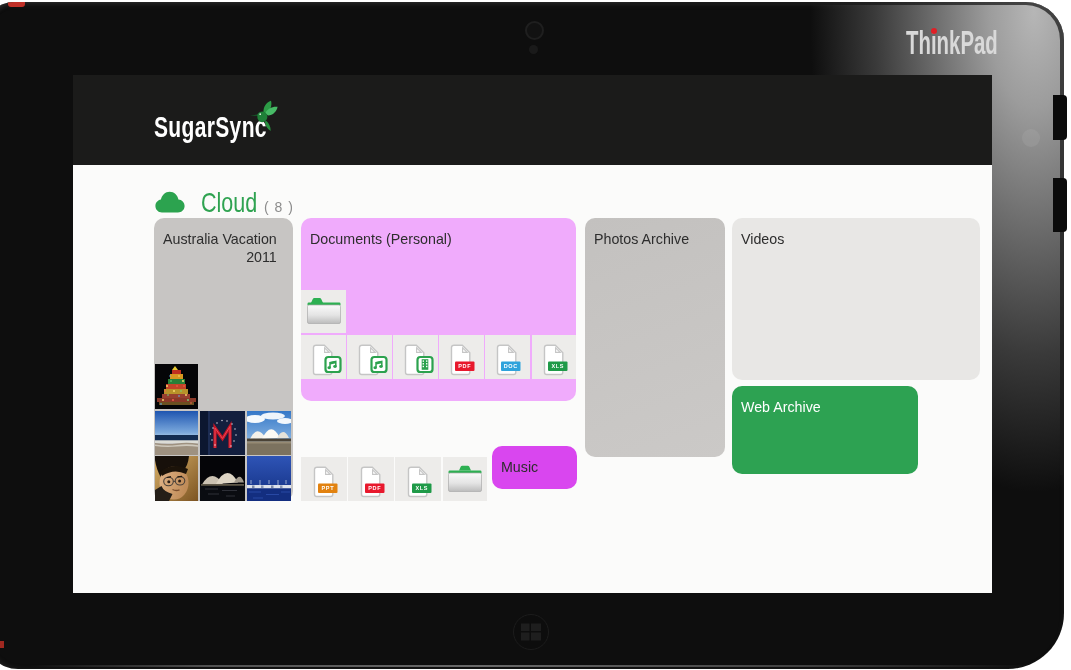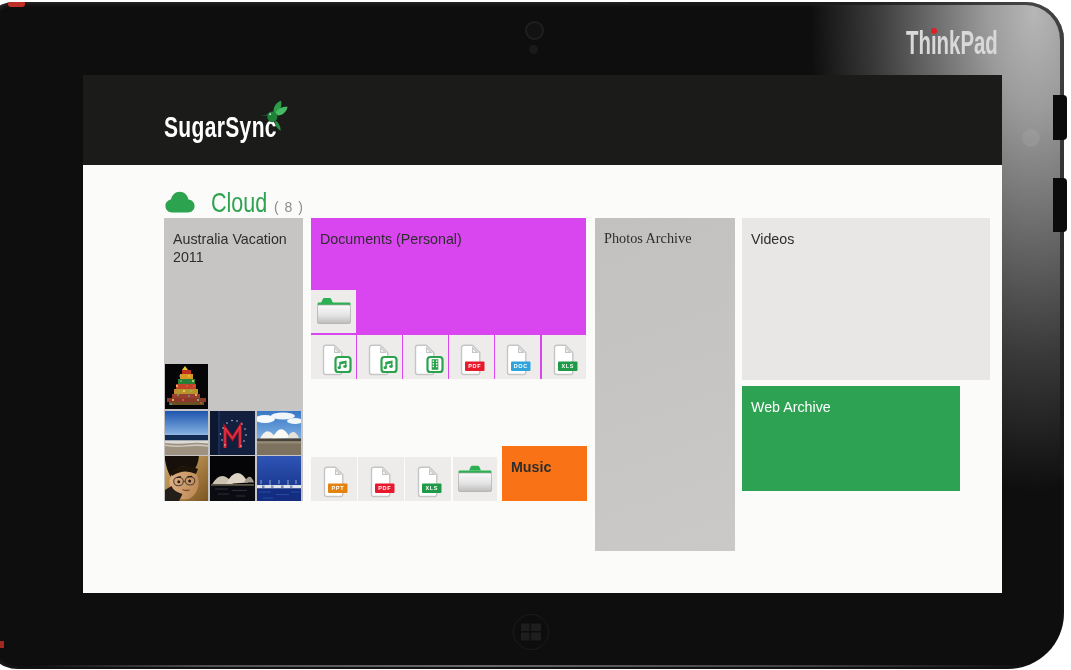--- a/index.html
+++ b/index.html
@@ -10,28 +10,28 @@
 #botline{position:absolute;left:46px;top:663px;width:1000px;height:2px;background:linear-gradient(to right,rgba(90,90,90,0) 0%,#525252 18%,#6a6a6a 45%,#404040 78%,rgba(60,60,60,0) 100%);border-radius:2px;}
 #thinkpad{position:absolute;left:922px;top:23px;font-size:34px;font-weight:bold;color:#d9d9d9;transform:scaleX(0.60);transform-origin:0 0;line-height:1;letter-spacing:0px;}
 #tpdot{position:absolute;left:947px;top:26px;width:6px;height:6px;border-radius:50%;background:#e01f26;}
 #cam1{position:absolute;left:541px;top:19px;width:15px;height:15px;border-radius:50%;border:2px solid #1f1f1f;background:#121212;}
 #cam2{position:absolute;left:545px;top:43px;width:9px;height:9px;border-radius:50%;background:#1a1a1a;}
 #winbtn{position:absolute;left:529px;top:612px;width:34px;height:34px;border-radius:50%;border:1.5px solid #1c1c1c;background:#0d0d0d;}
 #redbtn{position:absolute;left:24px;top:0px;width:17px;height:5px;border-radius:0 0 3px 3px;background:#c03028;}
 #redbtn2{position:absolute;left:16px;top:639px;width:4px;height:7px;background:#a02820;}
 #sidecam{position:absolute;left:1038px;top:127px;width:18px;height:18px;border-radius:50%;background:rgba(255,255,255,0.07);}
 .sidebtn{position:absolute;background:#0b0b0b;border-radius:0 4px 4px 0;}
-#screen{position:absolute;left:99px;top:73px;width:919px;height:518px;background:#fbfbfa;overflow:hidden;}
+#screen{position:absolute;left:89px;top:73px;width:919px;height:518px;background:#fbfbfa;overflow:hidden;text-align:right;}
 #bar{position:absolute;left:0;top:0;width:919px;height:90px;background:#1b1b1a;}
 #sslogo{position:absolute;left:81px;top:37px;font-size:30px;font-weight:bold;color:#fff;line-height:1;transform:scaleX(0.70);transform-origin:0 0;letter-spacing:0.5px;}
 #ssbird{position:absolute;left:177px;top:25px;}
 #cloudicon{position:absolute;left:80px;top:114px;}
 #cloudtxt{position:absolute;left:128px;top:114px;font-size:28px;color:#2fa351;line-height:1;transform:scaleX(0.77);transform-origin:0 0;}
 #cloudnum{position:absolute;left:191px;top:125px;font-size:14px;color:#8c8c8c;line-height:1;letter-spacing:1px;}
-.tile{position:absolute;overflow:hidden;}
+.tile{position:absolute;overflow:hidden;border-radius:10px;}
 .ttl{position:absolute;left:9px;top:12px;font-size:15px;line-height:17.5px;color:#2d2d2d;transform:scaleX(0.95);transform-origin:0 0;white-space:pre-line;}
 .wttl{color:#fff;}
 .cell{position:absolute;background:#edecea;z-index:1;}
 .gcell{position:absolute;z-index:2;}
 </style>
 </head>
 <body>
 <div id="canvas">
   <div id="tablet">
     <div id="glare"></div>
@@ -68,37 +68,37 @@
         <path d="M9 23.5 c-3.6 0 -6.6 -2.9 -6.6 -6.5 c0 -3.2 2.4 -5.9 5.5 -6.4 C8.8 6.2 12.3 2.8 16.6 2.8 c4.5 0 8.2 3.4 8.8 7.7 c3.4 0.2 6.2 3 6.2 6.5 c0 3.6 -3 6.5 -6.6 6.5 Z" fill="#2ca34f"></path>
       </svg>
       <div id="cloudtxt">Cloud</div>
       <div id="cloudnum">( 8 )</div>
 
       <div class="tile" style="left:81px;top:143px;width:139px;height:283px;background:#c7c5c3;">
         <div class="ttl">Australia Vacation
 2011</div>
       </div>
 
-      <div class="tile" style="left:228px;top:143px;width:275px;height:161px;background:#d946ef;">
+      <div class="tile" style="left:228px;top:143px;width:275px;height:183px;background:#f0abfc;">
         <div class="ttl">Documents (Personal)</div>
       </div>
 
 
-      <div class="tile" style="left:419px;top:371px;width:85px;height:55px;background:#f97316;font-weight:bold;">
+      <div class="tile" style="left:419px;top:371px;width:85px;height:43px;background:#d946ef;">
         <div class="ttl">Music</div>
       </div>
 
-      <div class="tile" style="left:512px;top:143px;width:140px;height:333px;background:linear-gradient(160deg,#c3c1bf 0%,#cbc9c7 100%);font-family:Liberation Serif, serif;">
+      <div class="tile" style="left:512px;top:143px;width:140px;height:239px;background:linear-gradient(160deg,#c3c1bf 0%,#cbc9c7 100%);">
         <div class="ttl">Photos Archive</div>
       </div>
 
       <div class="tile" style="left:659px;top:143px;width:248px;height:162px;background:#e8e7e5;">
         <div class="ttl">Videos</div>
       </div>
-      <div class="tile" style="left:659px;top:311px;width:186px;height:105px;background:#2da252;padding-left:32px;">
+      <div class="tile" style="left:659px;top:311px;width:186px;height:88px;background:#2da252;">
         <div class="ttl wttl">Web Archive</div>
       </div>
 
       <div class="gcell" style="left:82px;top:289px;"><svg width="43" height="45" viewBox="0 0 43 45">
             <rect width="43" height="45" fill="#050507"></rect>
 <path d="M20 2 l3 4 h-6 Z" fill="#e8c832"></path>
 <rect x="17" y="6" width="9" height="4" fill="#c03020"></rect>
 <rect x="15" y="10" width="13" height="5" fill="#d89820"></rect>
 <rect x="13" y="15" width="17" height="5" fill="#288038"></rect>
 <rect x="11" y="20" width="20" height="5" fill="#c24428"></rect>

